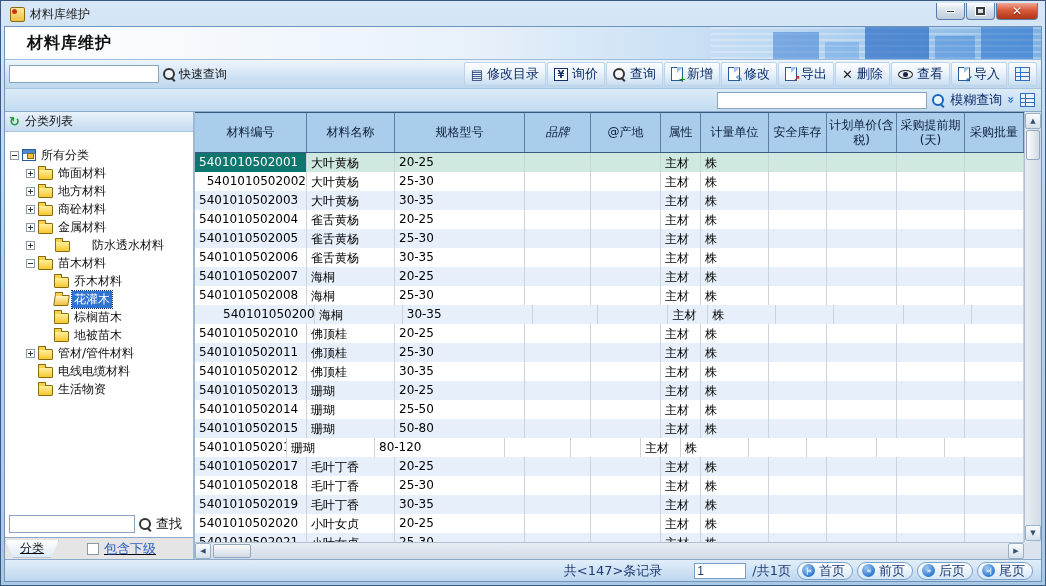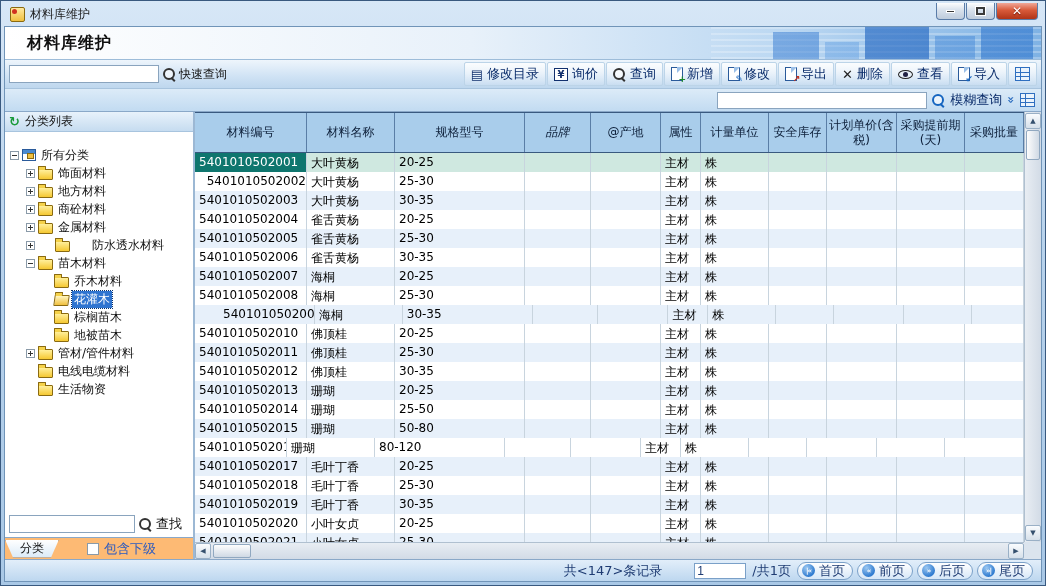--- a/index.html
+++ b/index.html
@@ -87,21 +87,21 @@
   .folder { width:15px; height:11px; flex:none; position:relative; background:linear-gradient(#ffef9a,#f5c832); border:1px solid #8a6a10; border-radius:1px; margin-top:2px; }
   .folder::before { content:""; position:absolute; left:-1px; top:-4px; width:6px; height:3px; background:#f5d24a; border:1px solid #8a6a10; border-bottom:none; border-radius:1px 1px 0 0; }
   .folder.open { background:linear-gradient(#fff6c0,#f0c040); transform:skewX(-8deg); }
   .rooticon { width:14px; height:12px; flex:none; border:1px solid #2a5a9a; background:linear-gradient(#4a8ad0 0 4px,#fff 4px); position:relative; }
   .rooticon::after { content:""; position:absolute; right:1px; bottom:1px; width:5px; height:4px; background:#f0c040; border:1px solid #8a6a10; }
   .tree-label { padding:0 2px; color:#111; }
   .tree-item.selected .tree-label { background:#2f74d0; color:#fff; outline:1px dotted #08306b; }
   .side-find { height:26px; flex:none; display:flex; align-items:center; gap:4px; padding:0 4px; }
   .find-input { width:126px; height:18px; border:1px solid #8aa4be; background:#fff; font-size:12px; padding:0 3px; }
   .find-label { font-size:13px; color:#111; }
-  .side-tabs { height:22px; flex:none; border-top:1px solid #8aa8c8; display:flex; align-items:center; background:#fdba74; }
+  .side-tabs { height:22px; flex:none; border-top:1px solid #8aa8c8; display:flex; align-items:center; background:#e5e5e5;text-decoration:underline; }
   .tab { height:18px; padding:0 14px; display:flex; align-items:center; font-size:12px; color:#111;
     background:linear-gradient(#fff,#dcebf8); border:1px solid #8aa8c8; border-top:none;
     clip-path:polygon(0 0,100% 0,calc(100% - 8px) 100%,8px 100%); }
   .chk-row { display:flex; align-items:center; gap:5px; margin-left:28px; }
   .checkbox { width:12px; height:12px; border:1px solid #8a9aa8; background:#fff; }
   .chk-label { font-size:13px; color:#2a5ac0; }
   
   .tablearea { flex:1; position:relative; background:#fff; overflow:hidden; }
   .grid-wrap { position:absolute; left:0; top:0; right:17px; bottom:17px; overflow:hidden; border-top:1px solid #39597f; }
   .thead { display:flex; height:40px; background:#a9cdeb; border-bottom:1px solid #39597f; }

